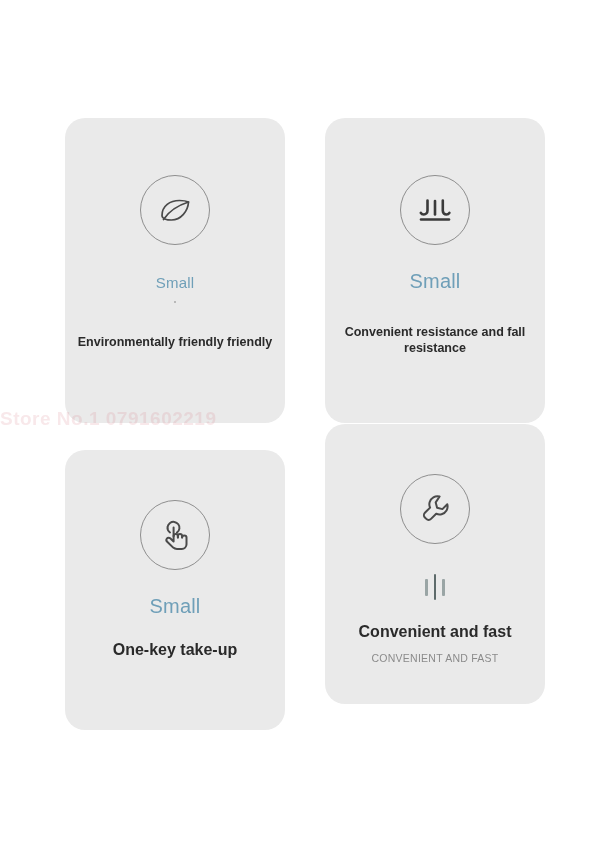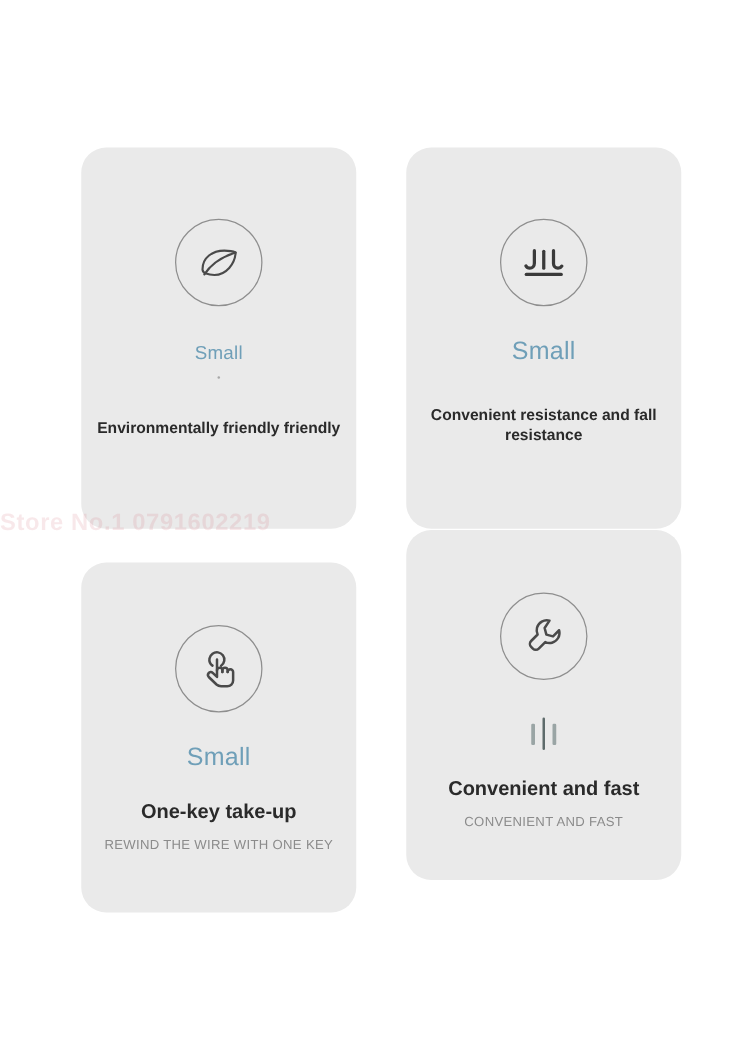--- a/index.html
+++ b/index.html
@@ -193,21 +193,20 @@
       <svg width="42" height="42" viewBox="0 0 42 42" aria-hidden="true">
         <path d="M16 18.5 C14.2 17.2 13.2 15 13.6 12.8 C14.2 9.6 17.2 7.4 20.4 7.9 C23.6 8.4 25.9 11.4 25.4 14.6 C25.1 16.3 24.2 17.7 22.9 18.6" fill="none" stroke="#4a4a4a" stroke-width="2" stroke-linecap="round"></path>
         <path d="M19.6 13.5 L19.6 27.5 L16.2 24.3 C15.2 23.4 13.7 23.5 12.9 24.5 C12.1 25.5 12.3 26.9 13.2 27.8 L19.2 33.6 C20.2 34.5 21.5 35 22.9 35 L27.8 35 C30.4 35 32.5 32.9 32.5 30.3 L32.5 23.6 C32.5 22.4 31.5 21.4 30.3 21.4 C29.1 21.4 28.1 22.4 28.1 23.6" fill="none" stroke="#4a4a4a" stroke-width="2" stroke-linecap="round" stroke-linejoin="round"></path>
         <path d="M28.1 23.6 L28.1 22.2 C28.1 21 27.2 20.1 26 20.1 C24.8 20.1 23.9 21 23.9 22.2 L23.9 23.6" fill="none" stroke="#4a4a4a" stroke-width="2" stroke-linecap="round" stroke-linejoin="round"></path>
         <path d="M23.9 23.6 L23.9 22.2 C23.9 21 23 20.1 21.8 20.1 C20.6 20.1 19.6 21 19.6 22.2" fill="none" stroke="#4a4a4a" stroke-width="2" stroke-linecap="round" stroke-linejoin="round"></path>
       </svg>
     </div>
     <div class="small-label small-lg">Small</div>
     <div class="card-text">
       <div class="card-title">One-key take-up</div>
-      <div class="card-caption">REWIND THE WIRE WITH ONE KEY</div>
     </div>
   </div>
 
   <div class="feature-card card-3">
     <div class="icon-circle">
       <svg width="42" height="42" viewBox="0 0 42 42" aria-hidden="true">
         <path d="M25.6 8.5 C21.2 7.3 16.8 9.9 15.6 14.2 C15.1 16.1 15.3 18 16.1 19.6 L10.9 24.8 C9.6 26.1 9.6 28.2 10.9 29.5 L12.3 30.9 C13.6 32.2 15.7 32.2 17 30.9 L22.2 25.7 C23.9 26.5 25.8 26.7 27.6 26.2 C31.9 25 34.5 20.6 33.3 16.2 L28.4 21.1 L23.1 19.7 L21.7 14.4 Z" fill="none" stroke="#4a4a4a" stroke-width="2" stroke-linejoin="round" stroke-linecap="round"></path>
       </svg>
     </div>
     <div class="bars-mark">

